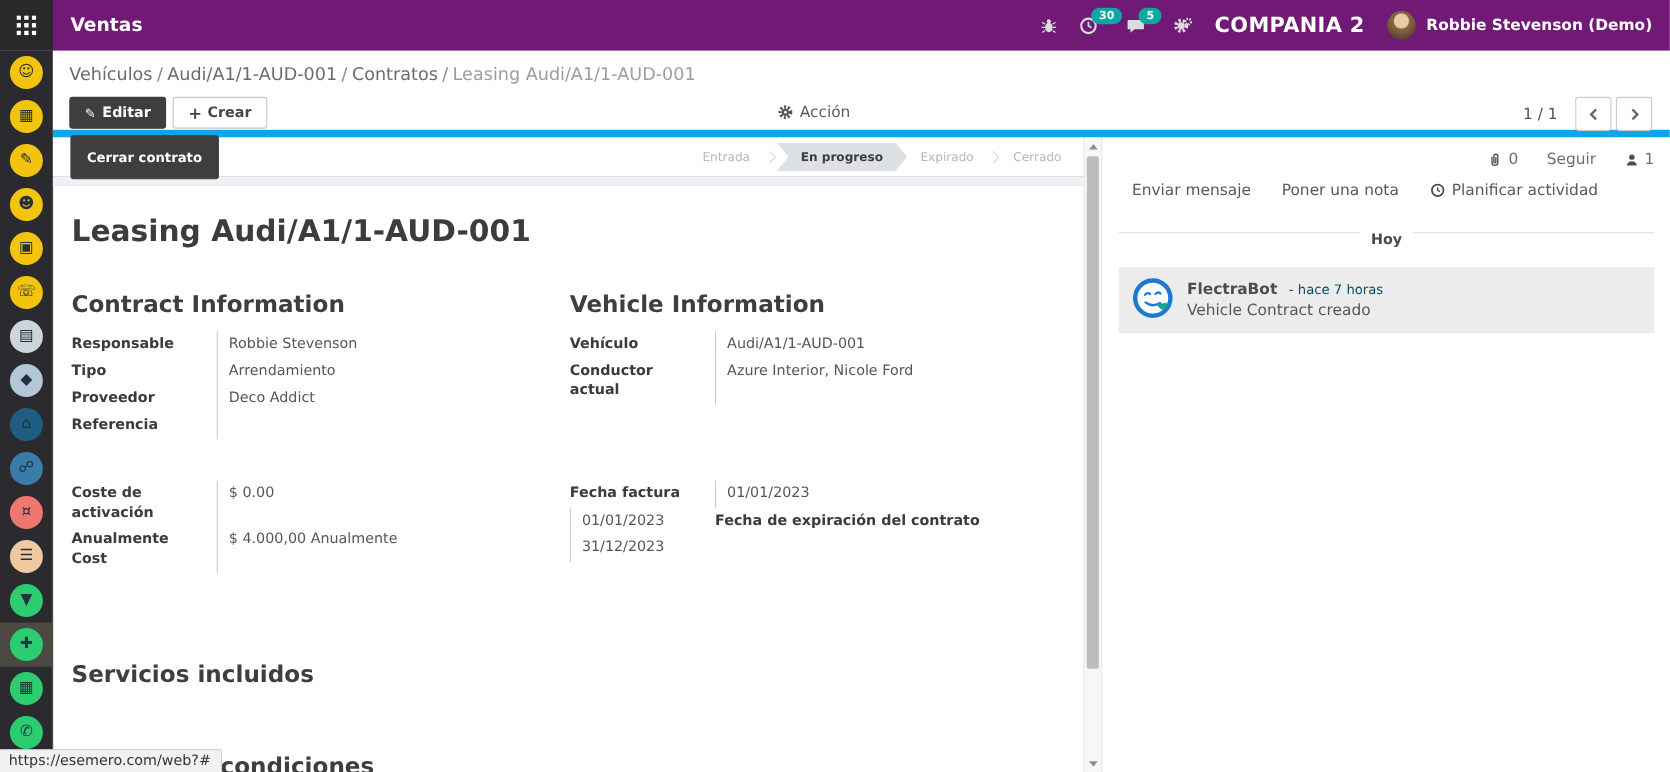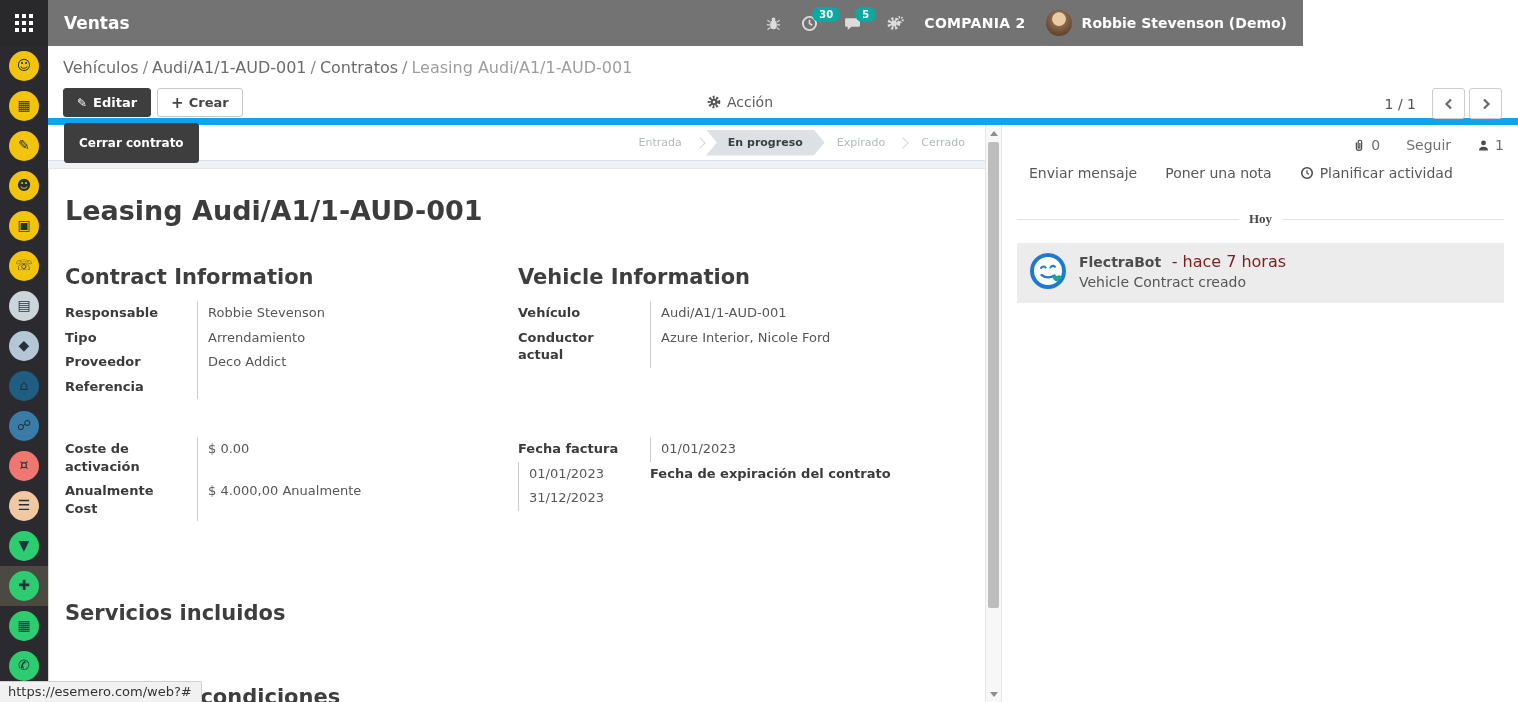--- a/index.html
+++ b/index.html
@@ -1,27 +1,27 @@
 <!DOCTYPE html>
 <html><head>
 <meta charset="utf-8">
 <style>
   * { margin:0; padding:0; box-sizing:border-box; }
   html,body { width:1518px; height:702px; overflow:hidden; background:#fff;
     font-family:"DejaVu Sans","Liberation Sans",sans-serif; }
 
   
-  #topbar{position:absolute;left:0;top:0;width:1303px;height:46px;background:#737373;display:flex;align-items:center;z-index:5;}
+  #topbar{position:absolute;left:0;top:0;width:1518px;height:46px;background:#701a75;display:flex;align-items:center;z-index:5;}
   .apps-btn{width:48px;height:46px;background:#29292c;display:flex;align-items:center;justify-content:center;cursor:pointer;flex:0 0 48px;}
   .app-title{color:#fff;font-size:17px;font-weight:bold;margin-left:16px;}
   .topbar-right{margin-left:auto;display:flex;align-items:center;gap:20px;padding-right:16px;color:#e8e8e8;}
   .tb-icon{position:relative;display:inline-flex;align-items:center;color:#dcdcdc;cursor:pointer;}
   .badge{position:absolute;top:-8px;left:11px;background:#0ea8a2;color:#fff;font-size:10px;font-weight:bold;
     padding:1px 7px;border-radius:9px;line-height:13px;}
-  .company{color:#fff;font-size:14px;font-weight:bold;letter-spacing:.3px;cursor:pointer;}
+  .company{color:#fff;font-size:19px;font-weight:bold;letter-spacing:.3px;cursor:pointer;}
   .avatar{width:26px;height:26px;border-radius:50%;display:inline-block;cursor:pointer;
     background:radial-gradient(circle at 50% 35%, #e9cba6 30%, #8d6748 34%, #6d5038 62%, #43321f 100%);}
   .username{color:#fff;font-size:14px;font-weight:bold;cursor:pointer;margin-left:-10px;}
 
   
   #sidebar{position:absolute;left:0;top:46px;width:48px;height:656px;background:#2b2b2f;z-index:4;}
   .app-item{width:48px;height:40px;display:flex;align-items:center;justify-content:center;cursor:pointer;}
   .app-item.active{background:#4c4842;}
   .app-circle{width:30px;height:30px;border-radius:50%;display:flex;align-items:center;justify-content:center;
     font-size:14px;color:#23313d;line-height:1;}
@@ -75,28 +75,28 @@
   .tri-down{width:0;height:0;border-left:4px solid transparent;border-right:4px solid transparent;border-top:5px solid #8d8d8d;}
   .scroll-thumb{position:absolute;left:2px;top:17px;width:11px;height:466px;background:#bdbdbd;border-radius:2px;cursor:grab;}
 
   
   #chatter{position:absolute;left:1003px;top:125px;width:515px;height:577px;background:#fff;}
   .chatter-meta{position:absolute;top:12px;right:14px;display:flex;align-items:center;gap:26px;font-size:14px;color:#6e6e6e;}
   .meta-item{display:inline-flex;align-items:center;gap:5px;cursor:pointer;color:#6e6e6e;}
   .meta-item .ic{color:#4d4d4d;display:inline-flex;}
   .chatter-actions{position:absolute;top:40px;left:26px;display:flex;gap:28px;font-size:14px;color:#585858;}
   .chat-link{cursor:pointer;display:inline-flex;align-items:center;gap:6px;}
-  .divider{position:absolute;top:86px;left:14px;right:14px;display:flex;align-items:center;font-family:Liberation Serif, serif;}
+  .divider{position:absolute;top:86px;left:14px;right:14px;display:flex;align-items:flex-start;}
   .divider::before,.divider::after{content:"";flex:1;border-top:1px solid #e2e2e2;}
   .divider-label{padding:0 10px;font-size:13px;font-weight:bold;color:#494949;}
   .message{position:absolute;top:118px;left:14px;right:14px;background:#ececec;padding:9px 12px;display:flex;gap:12px;}
   .msg-avatar{flex:0 0 38px;}
   .msg-author-row{font-size:14px;}
   .msg-author{font-weight:bold;color:#4d4d4d;}
-  .msg-time{font-size:16px;color:#7f1d1d;margin-left:6px;}
+  .msg-time{font-size:12px;color:#0c4a6e;margin-left:6px;}
   .msg-body{font-size:14px;color:#565656;margin-top:3px;}
 
   
   #statusurl{position:absolute;left:0;bottom:0;background:#f1f1f1;border:1px solid #cfcfcf;border-left:none;border-bottom:none;
     font-size:13px;color:#333;padding:2px 9px 3px 8px;z-index:20;border-top-right-radius:2px;}
 </style>
 </head>
 <body>
 
 <div id="topbar">

